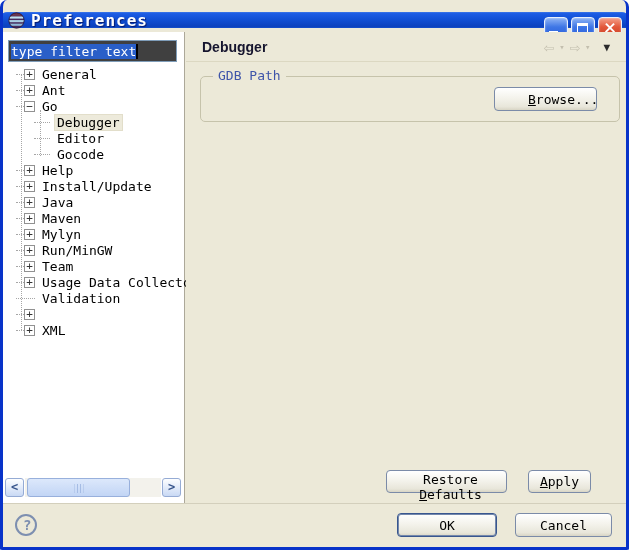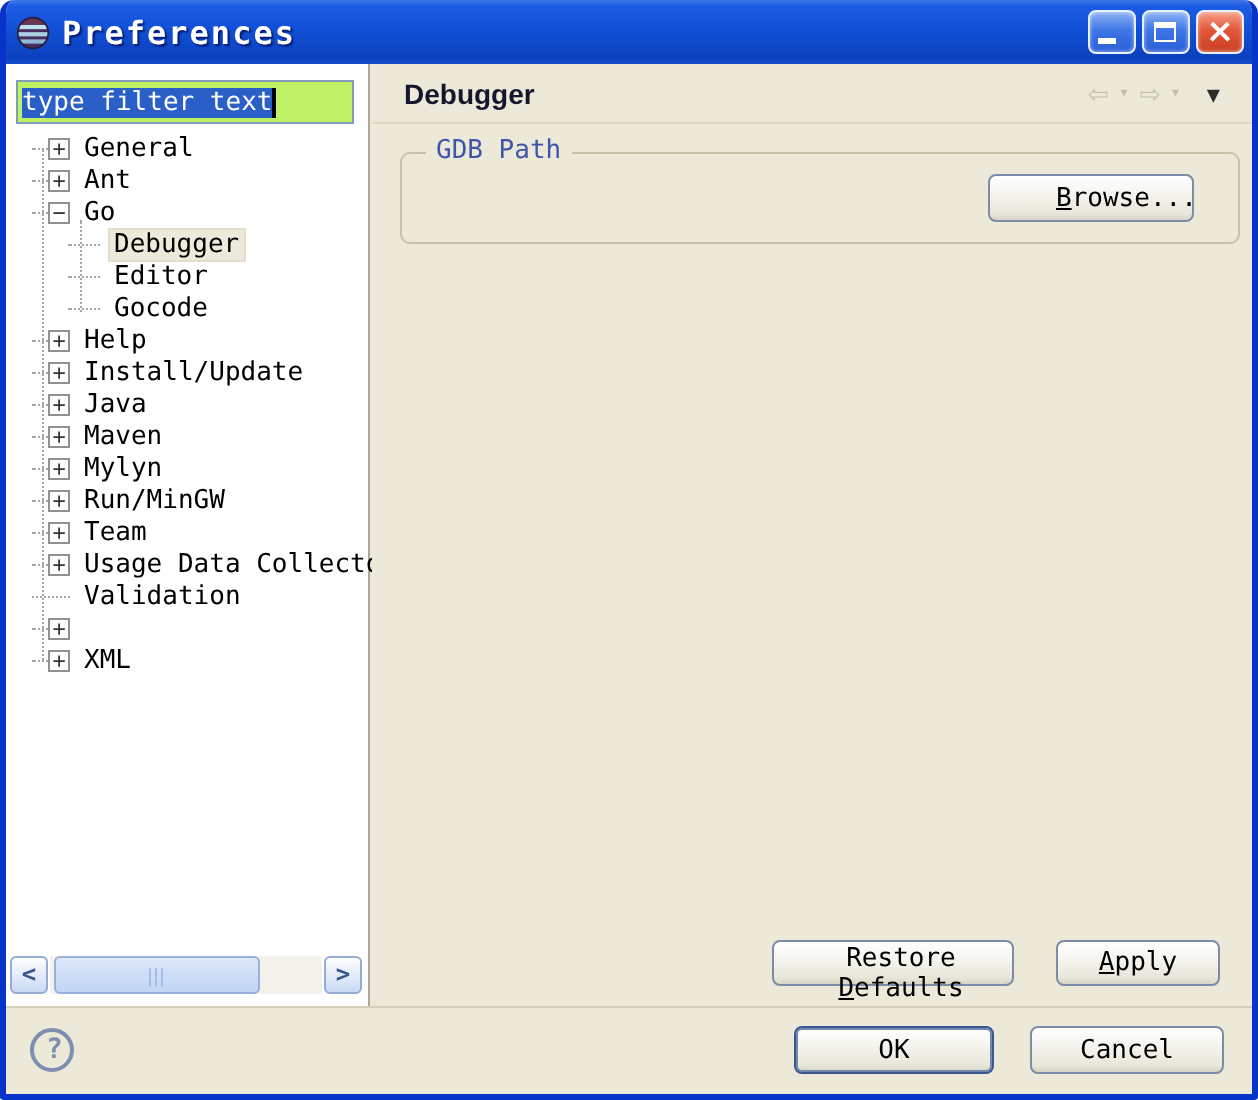--- a/index.html
+++ b/index.html
@@ -6,21 +6,21 @@
   *{box-sizing:border-box;}
   .window{
     position:relative;width:629px;height:550px;
     border:3px solid #0833C9;border-top:none;
     border-radius:7px 7px 2px 2px;
     background:#ECE9D8;overflow:hidden;
     font-family:"DejaVu Sans Mono",monospace;
   }
   
   .titlebar{
-    position:absolute;left:-3px;top:0;width:629px;height:32px;
+    position:absolute;left:-3px;top:12px;width:629px;height:16px;
     background:linear-gradient(180deg,#3D77E8 0%,#1C5CE4 10%,#1150D6 45%,#0B41BE 90%,#1550CC 100%);
     border-radius:7px 7px 0 0;display:flex;align-items:center;
   }
   .app-icon{width:17px;height:17px;margin:0 6px 0 8px;flex:0 0 auto;}
   .title-text{
     color:#fff;font-size:16px;font-weight:bold;letter-spacing:1px;
     text-shadow:1px 1px 1px rgba(0,0,60,.65);
   }
   .tb-buttons{position:absolute;right:7px;top:5px;display:flex;gap:3px;}
   .tb-btn{
@@ -33,21 +33,21 @@
   .glyph-max{position:absolute;left:5px;top:5px;width:11px;height:10px;border:1px solid #fff;border-top:3px solid #fff;}
   .glyph-x{position:absolute;left:50%;top:50%;width:12px;height:2.4px;background:#fff;transform:translate(-50%,-50%) rotate(45deg);}
   .glyph-x2{transform:translate(-50%,-50%) rotate(-45deg);}
   
   .sidebar{
     position:absolute;left:0;top:32px;width:182px;height:471px;
     background:#fff;border-right:1px solid #ACA899;
   }
   .filter-box{
     position:absolute;left:5px;top:8px;width:169px;height:22px;
-    border:1px solid #7F9DB9;background:#bef264;
+    border:1px solid #7F9DB9;background:#404040;
     font-size:13px;display:flex;align-items:center;padding-left:2px;overflow:hidden;
   }
   .filter-sel{background:#2A5FC8;color:#fff;white-space:pre;}
   .caret{display:inline-block;width:2px;height:15px;background:#000;}
   .tree{position:absolute;left:0;right:1px;top:34px;}
   .tree::before{content:"";position:absolute;left:18px;top:8px;height:256px;border-left:1px dotted #A6A6A6;}
   .tree::after{content:"";position:absolute;left:37px;top:44px;height:46px;border-left:1px dotted #A6A6A6;}
   .trow{display:flex;align-items:center;height:16px;font-size:13px;color:#000;cursor:default;position:relative;}
   .trow{padding-left:13px;}
   .trow.child{padding-left:31px;}
@@ -110,21 +110,21 @@
   
   .xpbtn{
     border:1px solid #7B8BA8;border-radius:4px;
     background:linear-gradient(180deg,#FFFFFF 0%,#F4F3EC 45%,#E8E6DA 85%,#D8D5C5 100%);
     font-family:"DejaVu Sans Mono",monospace;font-size:13px;color:#000;
     text-align:center;cursor:pointer;
   }
   .u{text-decoration:underline;}
   .browse-btn{position:absolute;left:293px;top:10px;width:103px;height:24px;padding-left:33px;}
   .restore-btn{position:absolute;left:200px;top:438px;width:121px;height:23px;padding-left:14px;}
-  .apply-btn{position:absolute;left:342px;top:438px;width:82px;height:23px;}
+  .apply-btn{position:absolute;left:342px;top:438px;width:63px;height:23px;}
   
   .bottombar{
     position:absolute;left:0;right:0;top:503px;height:44px;background:#ECE9D8;
     border-top:1px solid #D3CFBC;
   }
   .help-btn{
     position:absolute;left:12px;top:10px;width:22px;height:22px;border-radius:50%;
     border:2px solid #7D8FB0;color:#7D8FB0;background:transparent;
     font-family:"DejaVu Sans Mono",monospace;font-weight:bold;font-size:14px;line-height:17px;text-align:center;cursor:pointer;
   }

